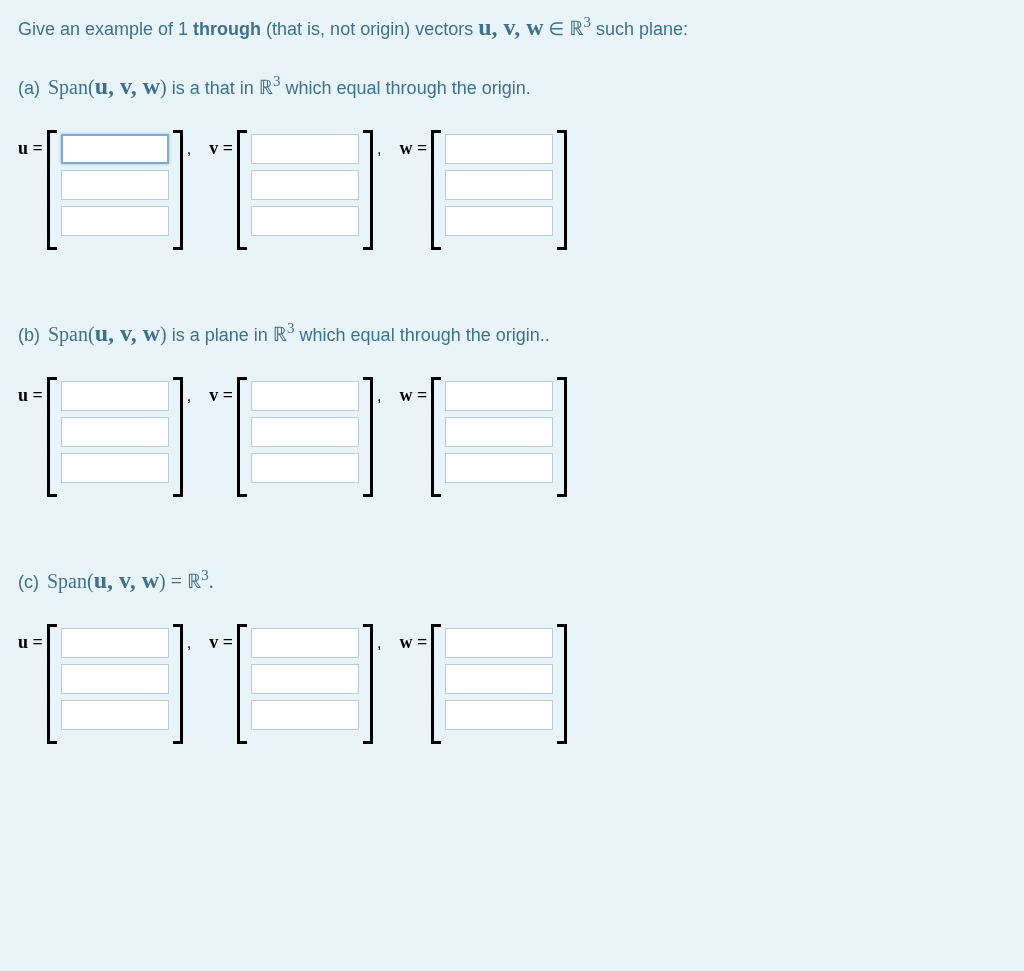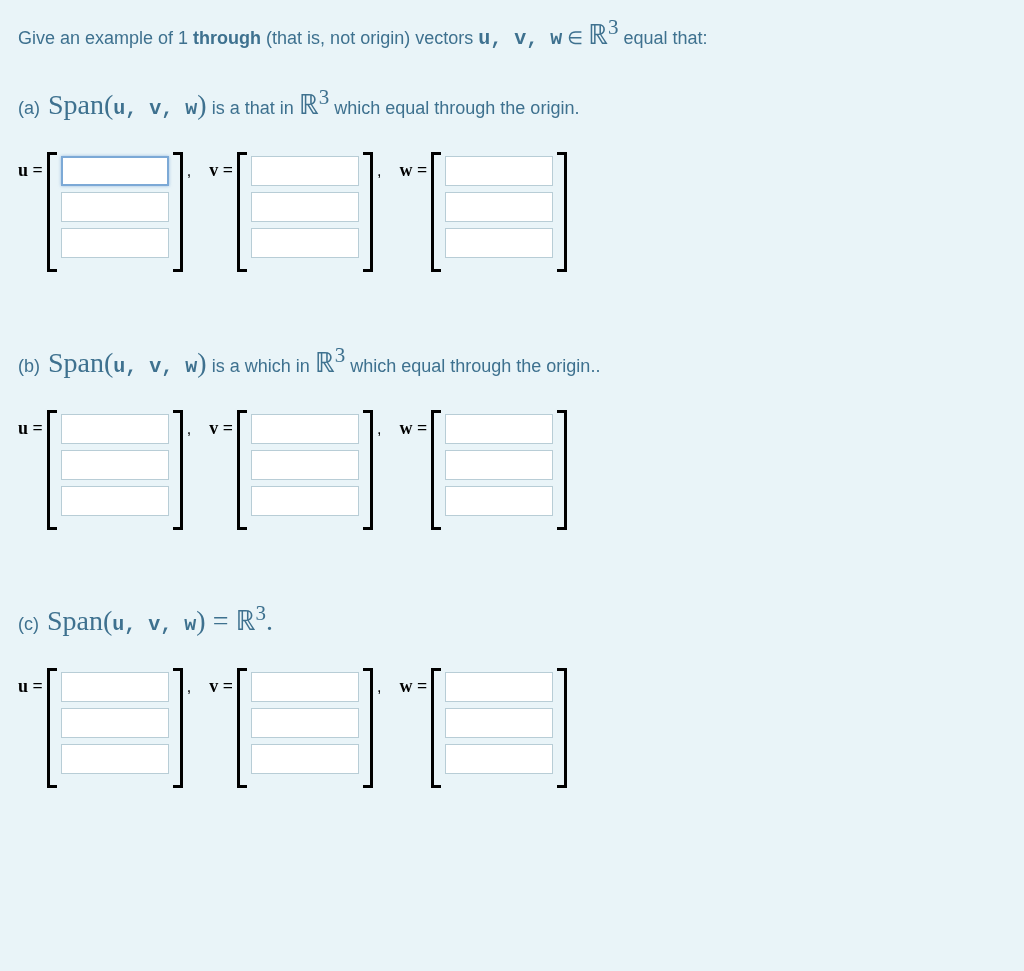--- a/index.html
+++ b/index.html
@@ -10,22 +10,22 @@
     font-size: 18px;
     color: #3E718F;
     width: 1024px;
     box-sizing: border-box;
   }
   .line {
     margin-bottom: 22px;
   }
   .intro { margin-bottom: 32px; }
   .bold { font-weight: bold; }
-  .serif { font-family: "Times New Roman", Times, serif; font-size: 28px; }
-  .serifb { font-family: Liberation Mono, monospace; font-weight: bold; font-size: 20px; }
+  .serif { font-family: "Times New Roman", Times, serif; font-size: 20px; }
+  .serifb { font-family: Liberation Serif, serif; font-weight: bold; font-size: 24px; }
   sup { font-size: 0.75em; vertical-align: super; letter-spacing: normal;}
   .row {
     display: flex;
     align-items: flex-start;
     margin-top: 30px;
     margin-bottom: 70px;
   }
   .veclabel {
     font-family: "Times New Roman", Times, serif;
     font-weight: bold;
@@ -70,21 +70,21 @@
     align-self: flex-start;
     margin: 10px 6px 0 4px;
   }
   .gap { width: 12px; }
   .partlabel { margin-right: 3px; }
 </style>
 </head>
 <body>
 
 <div class="line intro">
-  <span>Give an example  of 1 </span><span class="bold">through</span><span> (that is, not origin) vectors </span><span class="serifb">u, v, w</span><span> ∈ </span><span class="serif"><span>ℝ</span><sup>3</sup></span><span> equal that:</span>
+  <span>Give an example  of 1 </span><span class="bold">through</span><span> (that is, not origin) vectors </span><span class="serifb">u, v, w</span><span> ∈ </span><span class="serif"><span>ℝ</span><sup>3</sup></span><span> such plane:</span>
 </div>
 
 <div class="line">
   <span class="partlabel">(a) </span><span class="serif">Span(</span><span class="serifb">u, v, w</span><span class="serif">)</span><span> is a that in </span><span class="serif"><span>ℝ</span><sup>3</sup></span><span> which equal through the origin.</span>
 </div>
 
 <div class="row">
   <span class="veclabel" style="color:#000">u =</span>
   <div class="vecwrap">
     <div class="bracket left"></div>
@@ -117,21 +117,21 @@
     <div class="cells">
       <div class="cell"></div>
       <div class="cell"></div>
       <div class="cell"></div>
     </div>
     <div class="bracket right"></div>
   </div>
 </div>
 
 <div class="line">
-  <span class="partlabel">(b) </span><span class="serif">Span(</span><span class="serifb">u, v, w</span><span class="serif">)</span><span> is a which in </span><span class="serif"><span>ℝ</span><sup>3</sup></span><span> which equal through the origin..</span>
+  <span class="partlabel">(b) </span><span class="serif">Span(</span><span class="serifb">u, v, w</span><span class="serif">)</span><span> is a plane in </span><span class="serif"><span>ℝ</span><sup>3</sup></span><span> which equal through the origin..</span>
 </div>
 
 <div class="row">
   <span class="veclabel" style="color:#000">u =</span>
   <div class="vecwrap">
     <div class="bracket left"></div>
     <div class="cells">
       <div class="cell"></div>
       <div class="cell"></div>
       <div class="cell"></div>

